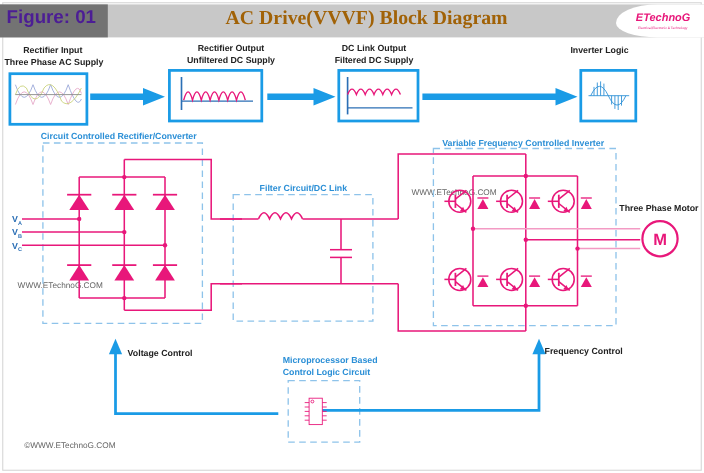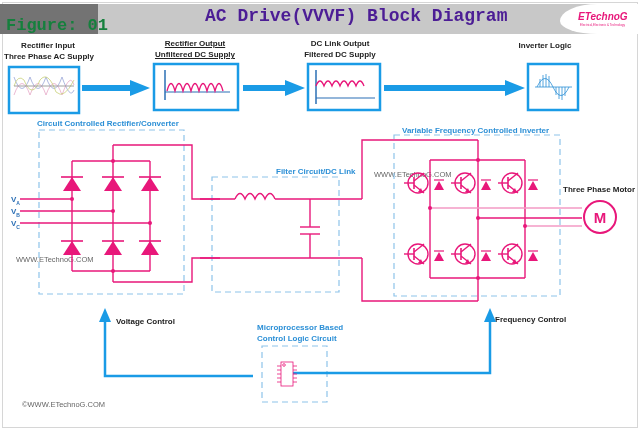--- a/index.html
+++ b/index.html
@@ -1,21 +1,21 @@
 <!DOCTYPE html>
 <html><head>
 <meta charset="utf-8">
 <style>
   html, body { margin:0; padding:0; background:#ffffff; }
   body { width:640px; height:430px; overflow:hidden; position:relative; font-family:"DejaVu Sans", sans-serif; }
   .frame { position:absolute; left:2px; top:2px; width:634px; height:424px; border:1px solid #d6d6d6; }
   .hdr-bar { position:absolute; left:0; top:4px; width:640px; height:30px; background:#c8c8c8; }
   .hdr-left { position:absolute; left:0; top:4px; width:98px; height:30px; background:#737373; }
-  .fig-label { position:absolute; left:6px; top:6px; color:#15803d; font-family:Liberation Mono, monospace; font-weight:bold; font-size:17px;margin-top:10px; }
-  .title { position:absolute; left:205px; top:6px; color:#4c1d95; font-family:Liberation Mono, monospace; font-weight:bold; font-size:18px; }
+  .fig-label { position:absolute; left:6px; top:6px; color:#4c1d95; font-family:Liberation Sans, sans-serif; font-weight:bold; font-size:17px; }
+  .title { position:absolute; left:205px; top:6px; color:#a16207; font-family:Liberation Serif, serif; font-weight:bold; font-size:18px; }
   .logo-wrap { position:absolute; left:560px; top:4px; width:80px; height:30px; background:#fff; border-top-left-radius:40px 18px; border-bottom-left-radius:40px 14px; }
   .logo-text { position:absolute; left:578px; top:11px; color:#e8177a; font-family:Liberation Sans, sans-serif; font-style:italic; font-weight:bold; font-size:10px; }
   .logo-sub { position:absolute; left:580px; top:23px; color:#e8177a; font-size:3px; font-family:"Liberation Sans", sans-serif; }
   .lbl { position:absolute; font-family:"Liberation Sans", sans-serif; font-weight:bold; font-size:8px; color:#222; text-align:center; line-height:11px; white-space:nowrap; }
   .blue-lbl { position:absolute; font-family:"Liberation Sans", sans-serif; font-weight:bold; font-size:8px; color:#2b8fd6; white-space:nowrap; line-height:11px; }
   .wm { position:absolute; font-family:"Liberation Sans", sans-serif; font-size:7.5px; color:#666; white-space:nowrap; }
   svg { position:absolute; left:0; top:0; }
 </style>
 </head>
 <body>
@@ -23,26 +23,26 @@
 <div class="frame" data-name="diagram-frame"></div>
 <div class="hdr-bar" data-name="header-bar"></div>
 <div class="hdr-left" data-name="figure-label-box"></div>
 <div class="fig-label" data-name="figure-label">Figure: 01</div>
 <div class="title" data-name="page-title">AC Drive(VVVF) Block Diagram</div>
 <div class="logo-wrap" data-name="logo-badge"></div>
 <div class="logo-text" data-name="logo">ETechnoG</div>
 <div class="logo-sub" data-name="logo-subtitle">Electrical,Electronic &amp; Technology</div>
 
 <div class="lbl" style="left:4px;top:40px;width:88px;" data-name="stage-label-rectifier-input"><span data-name="stage-title">Rectifier Input</span><br><span data-name="stage-subtitle">Three Phase AC Supply</span></div>
-<div class="lbl" style="left:150px;top:38px;width:90px;text-decoration:underline;" data-name="stage-label-rectifier-output"><span data-name="stage-title">Rectifier Output</span><br><span data-name="stage-subtitle">Unfiltered DC Supply</span></div>
+<div class="lbl" style="left:165px;top:38px;width:90px;" data-name="stage-label-rectifier-output"><span data-name="stage-title">Rectifier Output</span><br><span data-name="stage-subtitle">Unfiltered DC Supply</span></div>
 <div class="lbl" style="left:300px;top:38px;width:80px;" data-name="stage-label-dc-link-output"><span data-name="stage-title">DC Link Output</span><br><span data-name="stage-subtitle">Filtered DC Supply</span></div>
 <div class="lbl" style="left:450px;top:40px;width:190px;" data-name="stage-label-inverter-output"><span data-name="stage-title">Inverter Logic</span><br></div>
 
 <div class="blue-lbl" style="left:37px;top:118px;" data-name="rectifier-block-label">Circuit Controlled Rectifier/Converter</div>
-<div class="blue-lbl" style="left:236px;top:166px;margin-left:40px;" data-name="filter-block-label">Filter Circuit/DC Link</div>
+<div class="blue-lbl" style="left:236px;top:166px;" data-name="filter-block-label">Filter Circuit/DC Link</div>
 <div class="blue-lbl" style="left:402px;top:125px;" data-name="inverter-block-label">Variable Frequency Controlled Inverter</div>
 <div class="blue-lbl" style="left:257px;top:322px;" data-name="controller-label-line1">Microprocessor Based</div>
 <div class="blue-lbl" style="left:257px;top:333px;" data-name="controller-label-line2">Control Logic Circuit</div>
 
 <div class="lbl" style="left:563px;top:184px;" data-name="motor-label">Three Phase Motor</div>
 <div class="lbl" style="left:116px;top:316px;" data-name="voltage-control-label">Voltage Control</div>
 <div class="lbl" style="left:495px;top:314px;" data-name="frequency-control-label">Frequency Control</div>
 
 <div class="wm" style="left:16px;top:255px;" data-name="watermark-rectifier">WWW.ETechnoG.COM</div>
 <div class="wm" style="left:374px;top:170px;" data-name="watermark-inverter">WWW.ETechnoG.COM</div>

